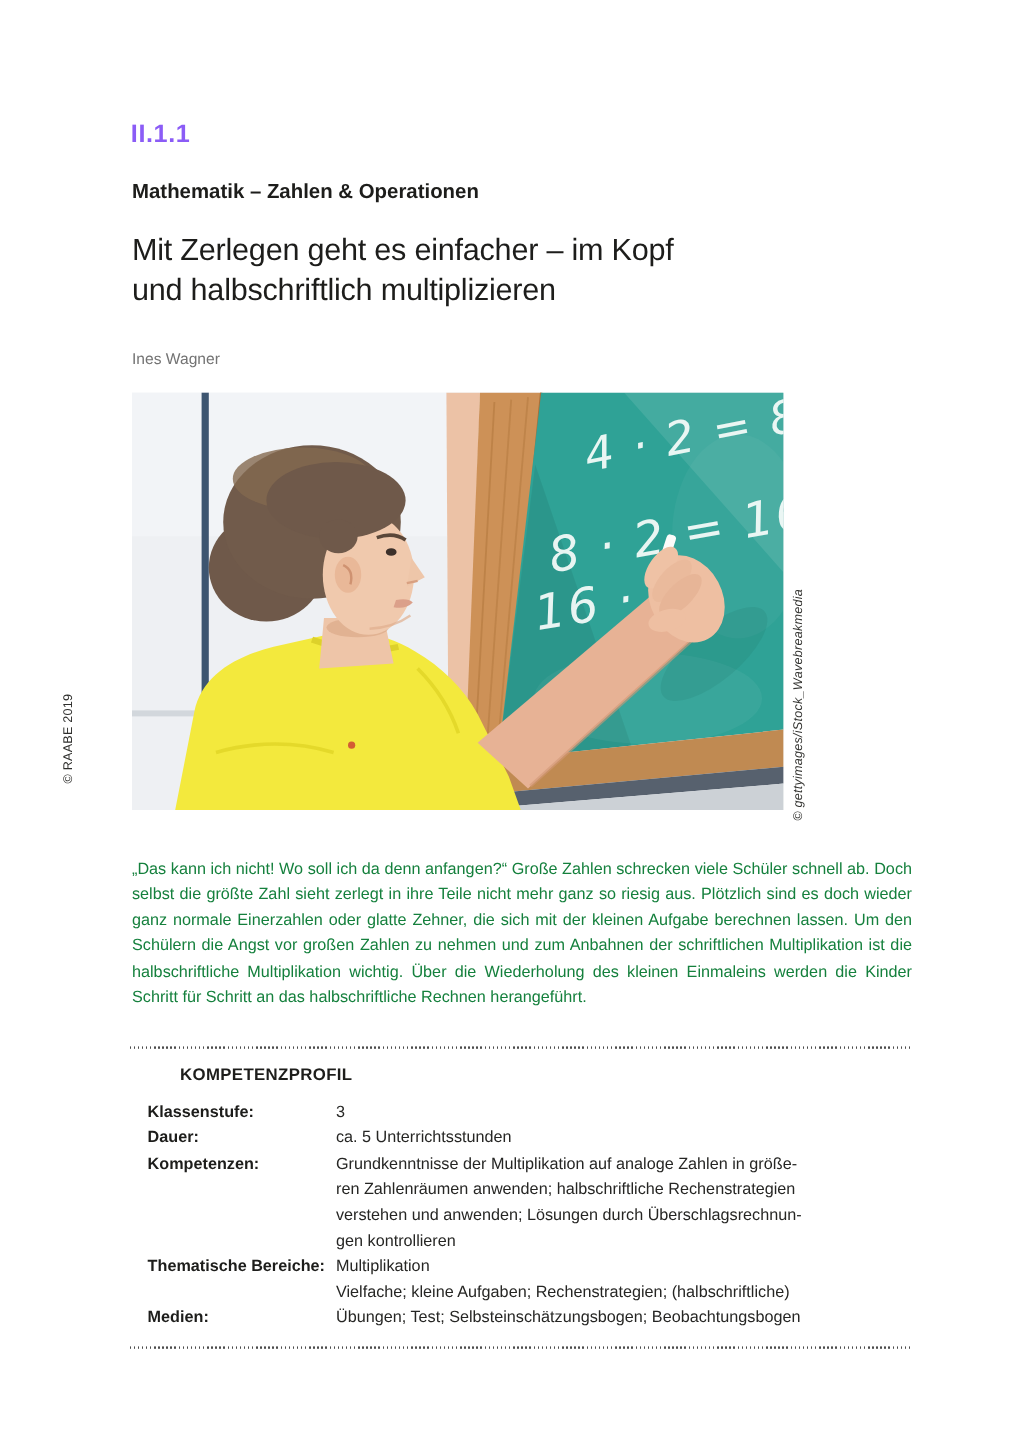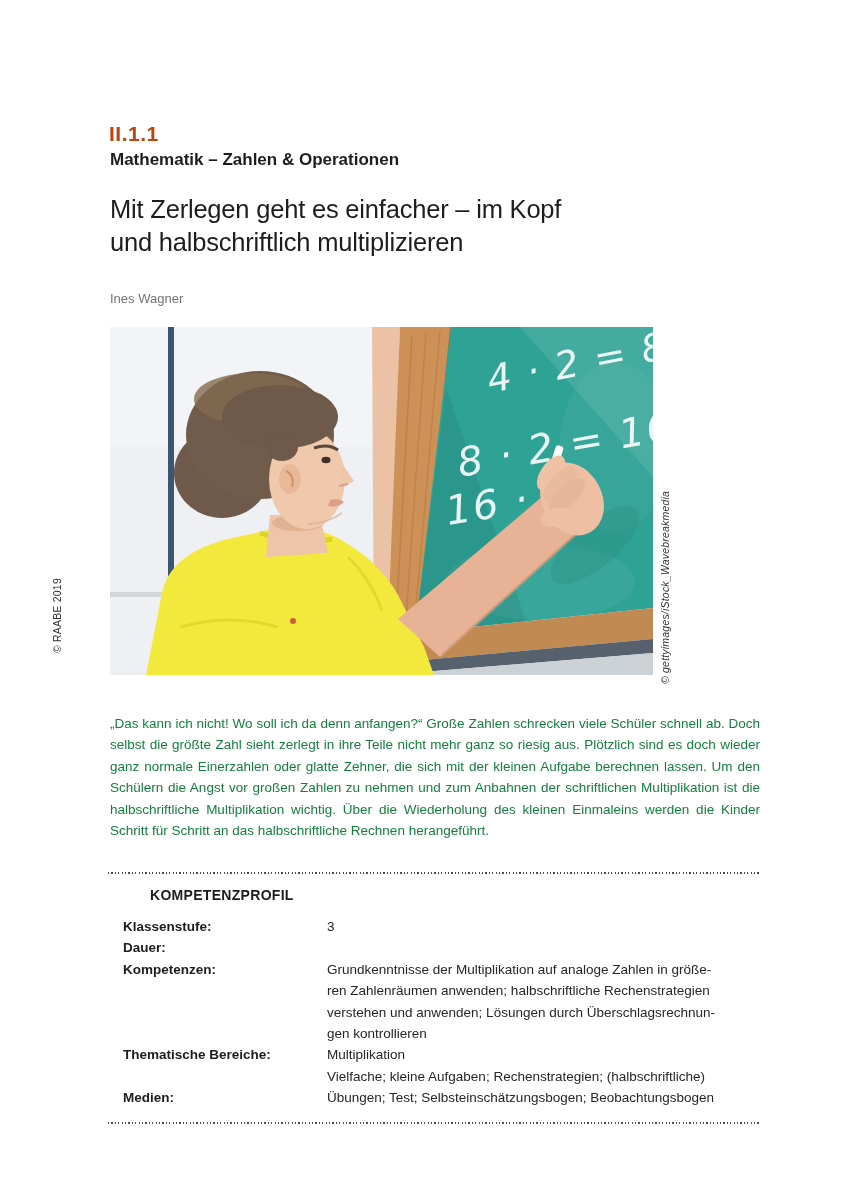--- a/index.html
+++ b/index.html
@@ -7,38 +7,38 @@
     position:relative;width:855px;height:1200px;background:#ffffff;
     font-family:"Liberation Sans",sans-serif;color:#1d1d1b;overflow:hidden;
   }
   .abs{position:absolute;}
   .vert{
     position:absolute;transform:rotate(-90deg);transform-origin:0 0;
     white-space:nowrap;font-size:10.5px;color:#2e2e2c;letter-spacing:.2px;
   }
   #credit-left{left:51px;top:653px;}
   #credit-right{left:659px;top:684px;font-style:italic;color:#333330;}
-  #section-code{left:109px;top:122px;font-size:21px;font-weight:bold;color:#c2410c;letter-spacing:.5px;}
+  #section-code{left:109px;top:100px;font-size:21px;font-weight:bold;color:#8b5cf6;letter-spacing:.5px;}
   #kicker{left:110px;top:150px;font-size:17px;font-weight:bold;}
   #title{left:110px;top:193px;font-size:25.5px;font-weight:normal;line-height:33px;letter-spacing:-0.2px;}
   #author{left:110px;top:291px;font-size:13px;color:#737373;}
   #photo{left:110px;top:327px;width:543px;height:348px;}
   #intro{
     left:110px;top:699px;width:650px;font-size:13.5px;line-height:21.6px;
     text-align:justify;color:#15803d;
   }
   .dotline{
     position:absolute;left:108px;width:652px;height:1.6px;
     background:repeating-linear-gradient(to right,#4b4b4b 0 1.2px,transparent 1.2px 3.4px);
   }
   #sep-top{top:872px;}
   #sep-bottom{top:1122px;}
   #competency-heading{left:123px;top:887px;font-size:14px;font-weight:bold;letter-spacing:.3px;margin-left:27px;}
   #competency-table{left:123px;top:916px;width:637px;font-size:13.5px;line-height:21.4px;color:#262624;}
-  .profile-row{display:grid;grid-template-columns:157px 1fr;gap:47px;}
+  .profile-row{display:grid;grid-template-columns:157px 1fr;}
   .row-label{font-weight:bold;color:#1d1d1b;}
   .chalk{
     font-family:"DejaVu Sans",sans-serif;font-style:italic;
     fill:#f7fcfa;opacity:.93;letter-spacing:2px;
   }
 </style>
 </head>
 <body>
 
 <div class="page">
@@ -147,20 +147,23 @@
 
     <div class="profile-row">
       <div class="row-label">Klassenstufe:</div>
       <div class="row-value">
         <div>3</div>
       </div>
     </div>
 
     <div class="profile-row">
       <div class="row-label">Dauer:</div>
+      <div class="row-value">
+        <div>ca. 5 Unterrichtsstunden</div>
+      </div>
     </div>
 
     <div class="profile-row">
       <div class="row-label">Kompetenzen:</div>
       <div class="row-value">
         <div>Grundkenntnisse der Multiplikation auf analoge Zahlen in größe-</div>
         <div>ren Zahlenräumen anwenden; halbschriftliche Rechenstrategien</div>
         <div>verstehen und anwenden; Lösungen durch Überschlagsrechnun-</div>
         <div>gen kontrollieren</div>
       </div>

